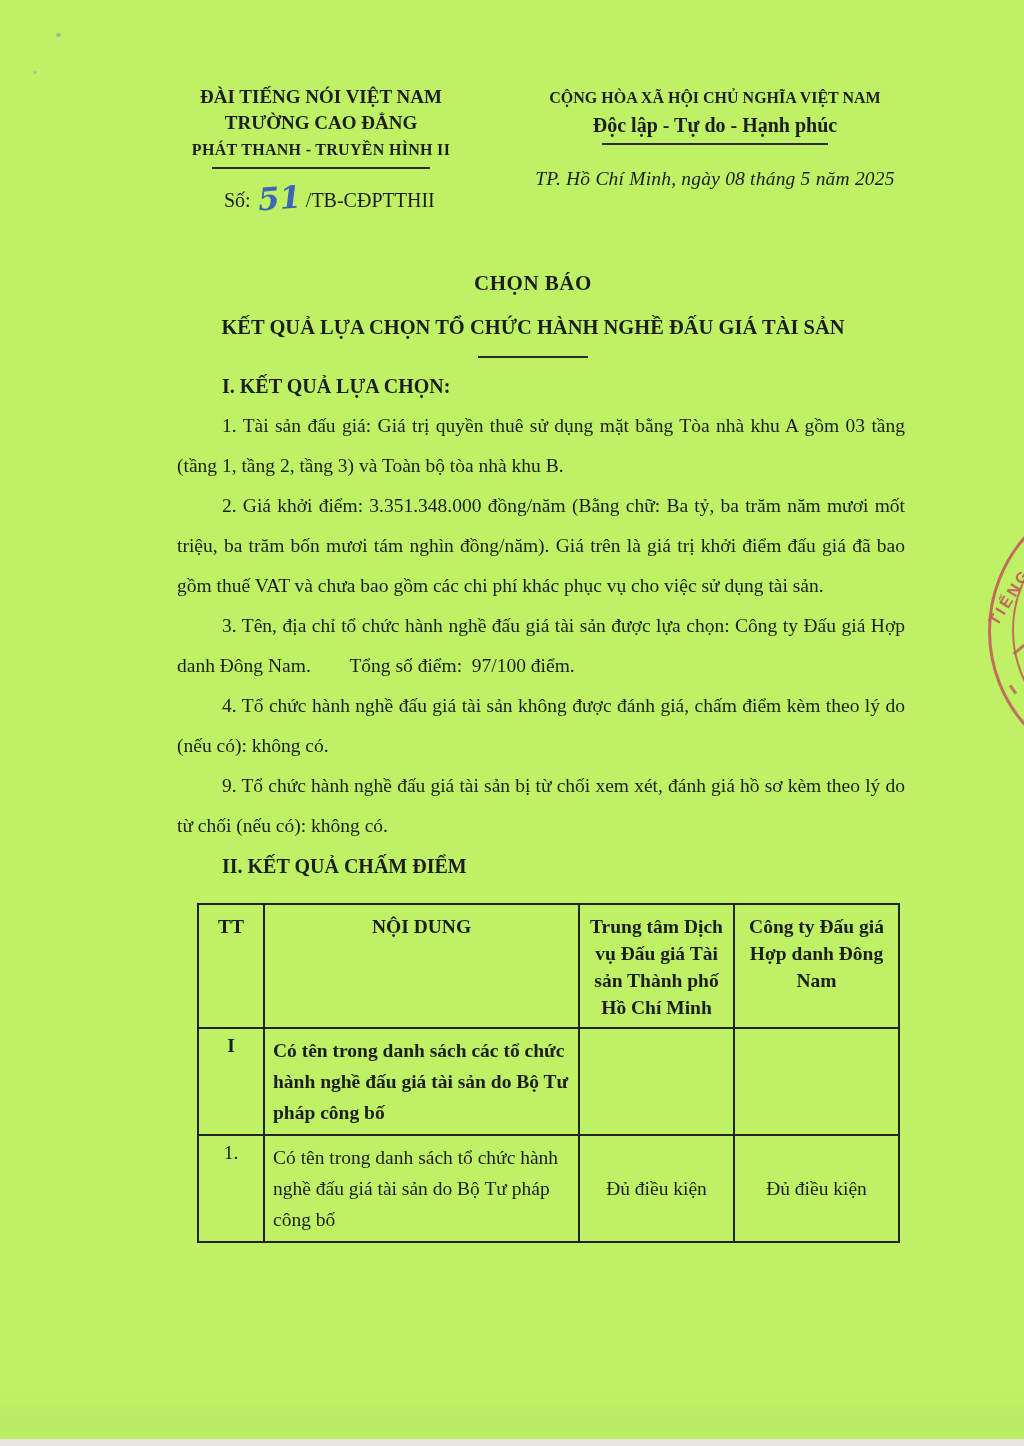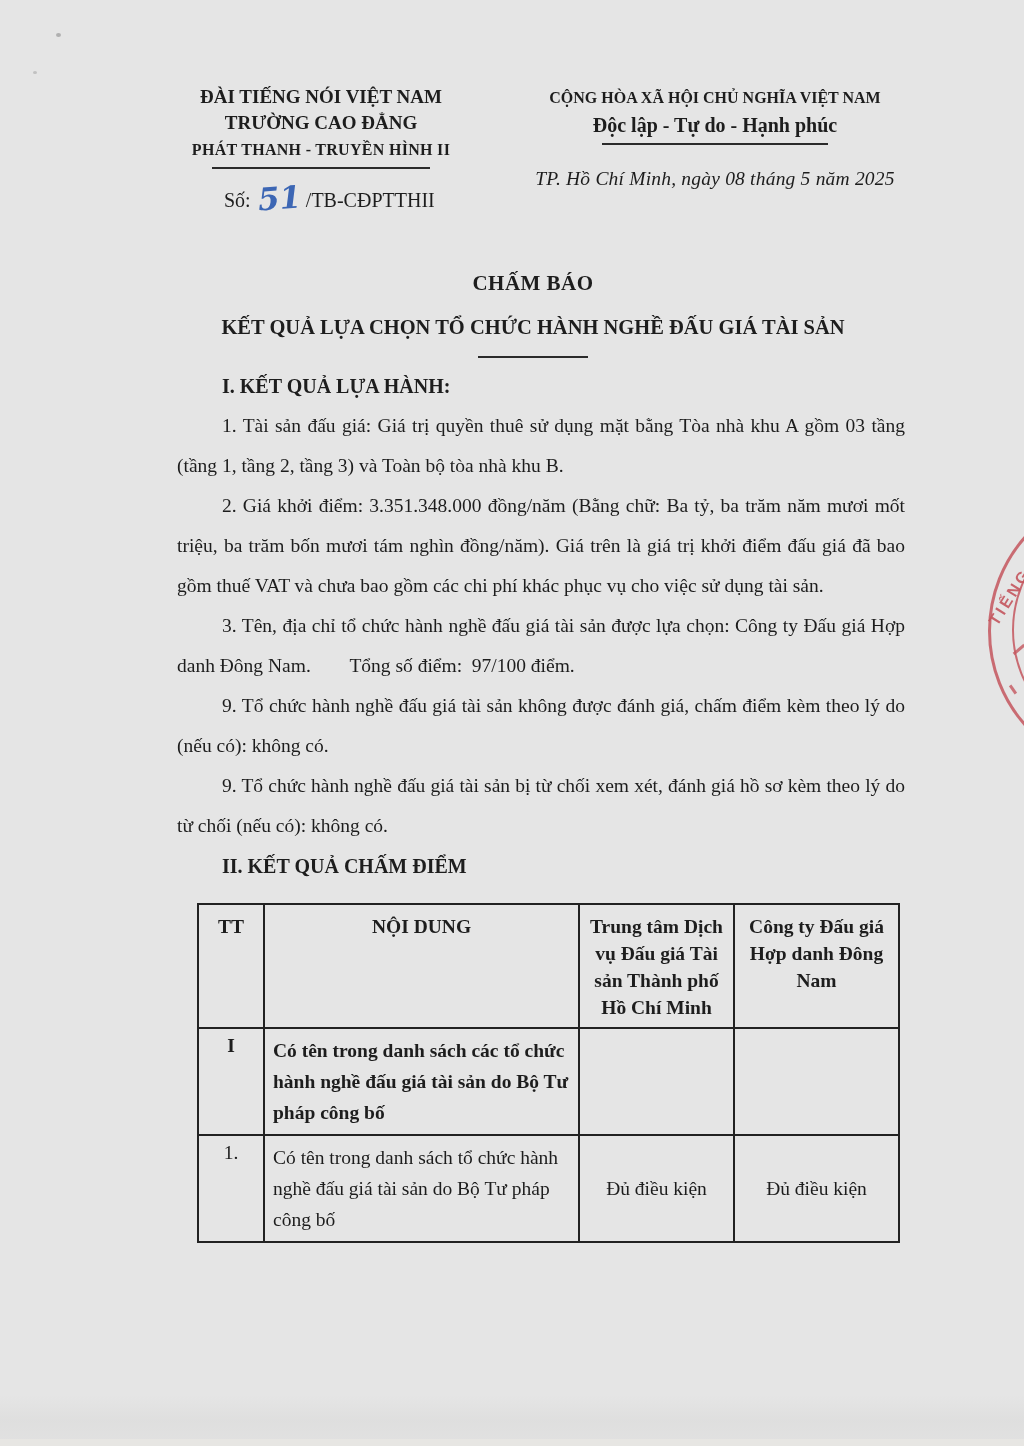--- a/index.html
+++ b/index.html
@@ -1,21 +1,21 @@
 <!DOCTYPE html>
 <html><head>
 <meta charset="utf-8">
 <style>
   html,body{margin:0;padding:0;}
   body{background:#888;}
   .page{
     position:relative;
     width:1024px;height:1446px;
     margin:0 auto;
-    background:#e5e5e5;
+    background:#bef264;
     overflow:hidden;
     font-family:"Liberation Serif", serif;
     color:#1d1d1d;
   }
   
   .hdr-left{
     position:absolute;left:160px;top:84px;width:322px;
     text-align:center;font-weight:bold;
   }
   .hdr-left .l1{font-size:19px;line-height:26px;}
@@ -127,31 +127,31 @@
   <div class="doc-number"><span>Số:</span><span class="hand">51</span><span>/TB-CĐPTTHII</span></div>
 
   <div class="hdr-right">
     <div class="n1">CỘNG HÒA XÃ HỘI CHỦ NGHĨA VIỆT NAM</div>
     <div class="n2">Độc lập - Tự do - Hạnh phúc</div>
     <div class="rule"></div>
     <div class="date">TP. Hồ Chí Minh, ngày 08 tháng 5 năm 2025</div>
   </div>
 
   <div class="title-block">
-    <div class="t1">CHẤM BÁO</div>
+    <div class="t1">CHỌN BÁO</div>
     <div class="t2">KẾT QUẢ LỰA CHỌN TỔ CHỨC HÀNH NGHỀ ĐẤU GIÁ TÀI SẢN</div>
     <div class="rule"></div>
   </div>
 
   <div class="body-block">
-    <div class="sec-head">I. KẾT QUẢ LỰA HÀNH:</div>
+    <div class="sec-head">I. KẾT QUẢ LỰA CHỌN:</div>
     <p class="para">1. Tài sản đấu giá: Giá trị quyền thuê sử dụng mặt bằng Tòa nhà khu A gồm 03 tầng (tầng 1, tầng 2, tầng 3) và Toàn bộ tòa nhà khu B.</p>
     <p class="para">2. Giá khởi điểm: 3.351.348.000 đồng/năm (Bằng chữ: Ba tỷ, ba trăm năm mươi mốt triệu, ba trăm bốn mươi tám nghìn đồng/năm). Giá trên là giá trị khởi điểm đấu giá đã bao gồm thuế VAT và chưa bao gồm các chi phí khác phục vụ cho việc sử dụng tài sản.</p>
     <p class="para">3. Tên, địa chỉ tổ chức hành nghề đấu giá tài sản được lựa chọn: Công ty Đấu giá Hợp danh Đông Nam.        Tổng số điểm:  97/100 điểm.</p>
-    <p class="para">9. Tổ chức hành nghề đấu giá tài sản không được đánh giá, chấm điểm kèm theo lý do (nếu có): không có.</p>
+    <p class="para">4. Tổ chức hành nghề đấu giá tài sản không được đánh giá, chấm điểm kèm theo lý do (nếu có): không có.</p>
     <p class="para">9. Tổ chức hành nghề đấu giá tài sản bị từ chối xem xét, đánh giá hồ sơ kèm theo lý do từ chối (nếu có): không có.</p>
     <div class="sec-head">II. KẾT QUẢ CHẤM ĐIỂM</div>
 
     <table class="score">
       <colgroup>
         <col style="width:66px">
           <col style="width:315px">
           <col style="width:155px">
           <col style="width:165px">
       </colgroup>

